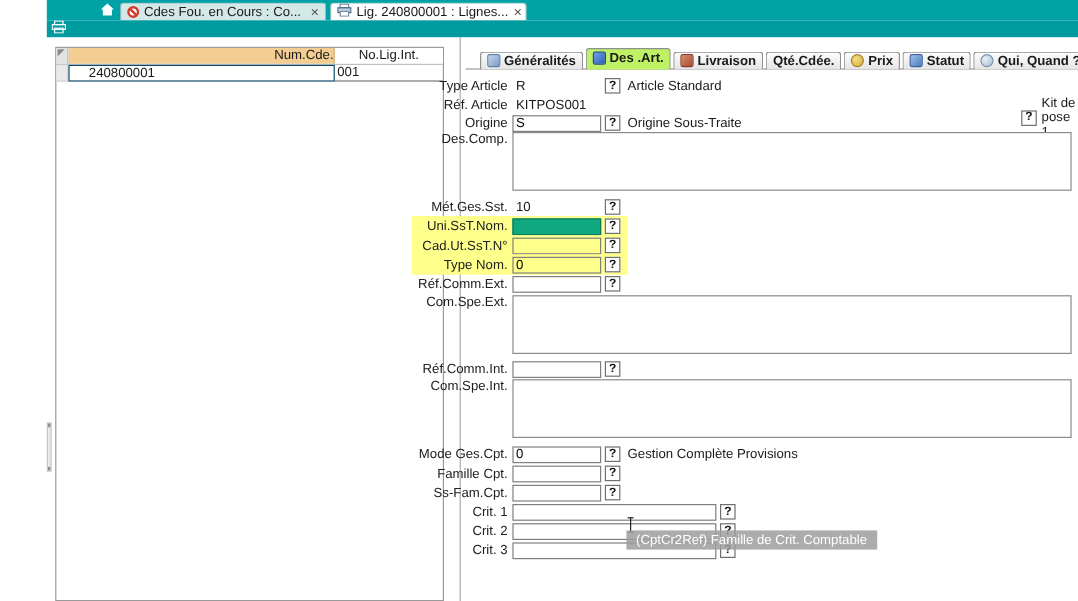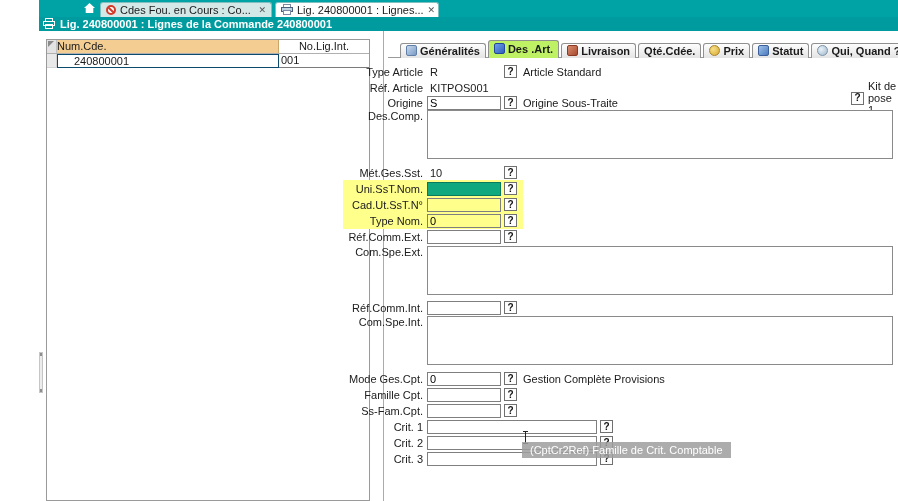--- a/index.html
+++ b/index.html
@@ -22,21 +22,21 @@
   .titlebar { left:0; top:17px; width:898px; height:14px; background:#009B9E; color:#fff;
     display:flex; align-items:center; gap:5px; padding-left:4px; font-weight:bold; }
 
   
   .vdivider { left:344px; top:31px; width:0; height:470px; border-left:1px solid #ABABAB; }
   .grid { left:7px; top:39px; width:324px; height:462px; border:1px solid #9A9A9A; background:#fff; }
   .ghead { display:flex; height:14px; border-bottom:1px solid #B0B0B0; }
   .gsel { width:10px; background:#E3E3E3; border-right:1px solid #C0C0C0; position:relative; flex:none; }
   .gsel::after { content:""; position:absolute; left:1px; top:1px;
     border-left:6px solid #8A8A8A; border-bottom:6px solid transparent; }
-  .gh-num { width:222px; background:#F3CD92; border-right:1px solid #C8A86A; text-align:left; line-height:13px; flex:none; }
+  .gh-num { width:222px; background:#F3CD92; border-right:1px solid #C8A86A; text-align:right; line-height:13px; flex:none; }
   .gh-no { flex:1; background:#fff; text-align:center; line-height:13px; }
   .grow { display:flex; height:14px; }
   .gsel2 { width:10px; background:#E9E9E9; border-right:1px solid #D2D2D2; border-bottom:1px solid #D2D2D2; flex:none; }
   .gc-num { width:222px; border:1px solid #0c4a6e; background:#fff; padding-left:16px; line-height:12px; flex:none; }
   .gc-no { flex:1; border-bottom:1px solid #7A7A7A; padding-left:2px; line-height:13px; }
   .lscroll { left:0; top:352px; width:4px; height:41px; background:#ECECEC; border:1px solid #C6C6C6; }
   .lscroll::before, .lscroll::after { content:""; position:absolute; left:0; width:2px; height:3px; background:#8E8E8E; }
   .lscroll::before { top:0; } .lscroll::after { bottom:0; }
 
   
@@ -105,21 +105,20 @@
     <span class="tclose">✕</span>
   </div>
 </div>
 
 <div class="abs titlebar">
   <span><svg width="12" height="11" viewBox="0 0 12 11">
         <rect x="2.5" y="0.5" width="7" height="3" fill="none" stroke="#fff"></rect>
         <rect x="0.5" y="3.5" width="11" height="4" fill="none" stroke="#fff"></rect>
         <rect x="2.5" y="6.5" width="7" height="4" fill="none" stroke="#fff"></rect>
       </svg></span>
-  <span>Lig. 240800001 : Lignes de la Commande 240800001</span>
 </div>
 
 <div class="abs vdivider"></div>
 <div class="abs lscroll"></div>
 
 <div class="abs grid">
   <div class="ghead">
     <div class="gsel"></div>
     <div class="gh-num">Num.Cde.</div>
     <div class="gh-no">No.Lig.Int.</div>

